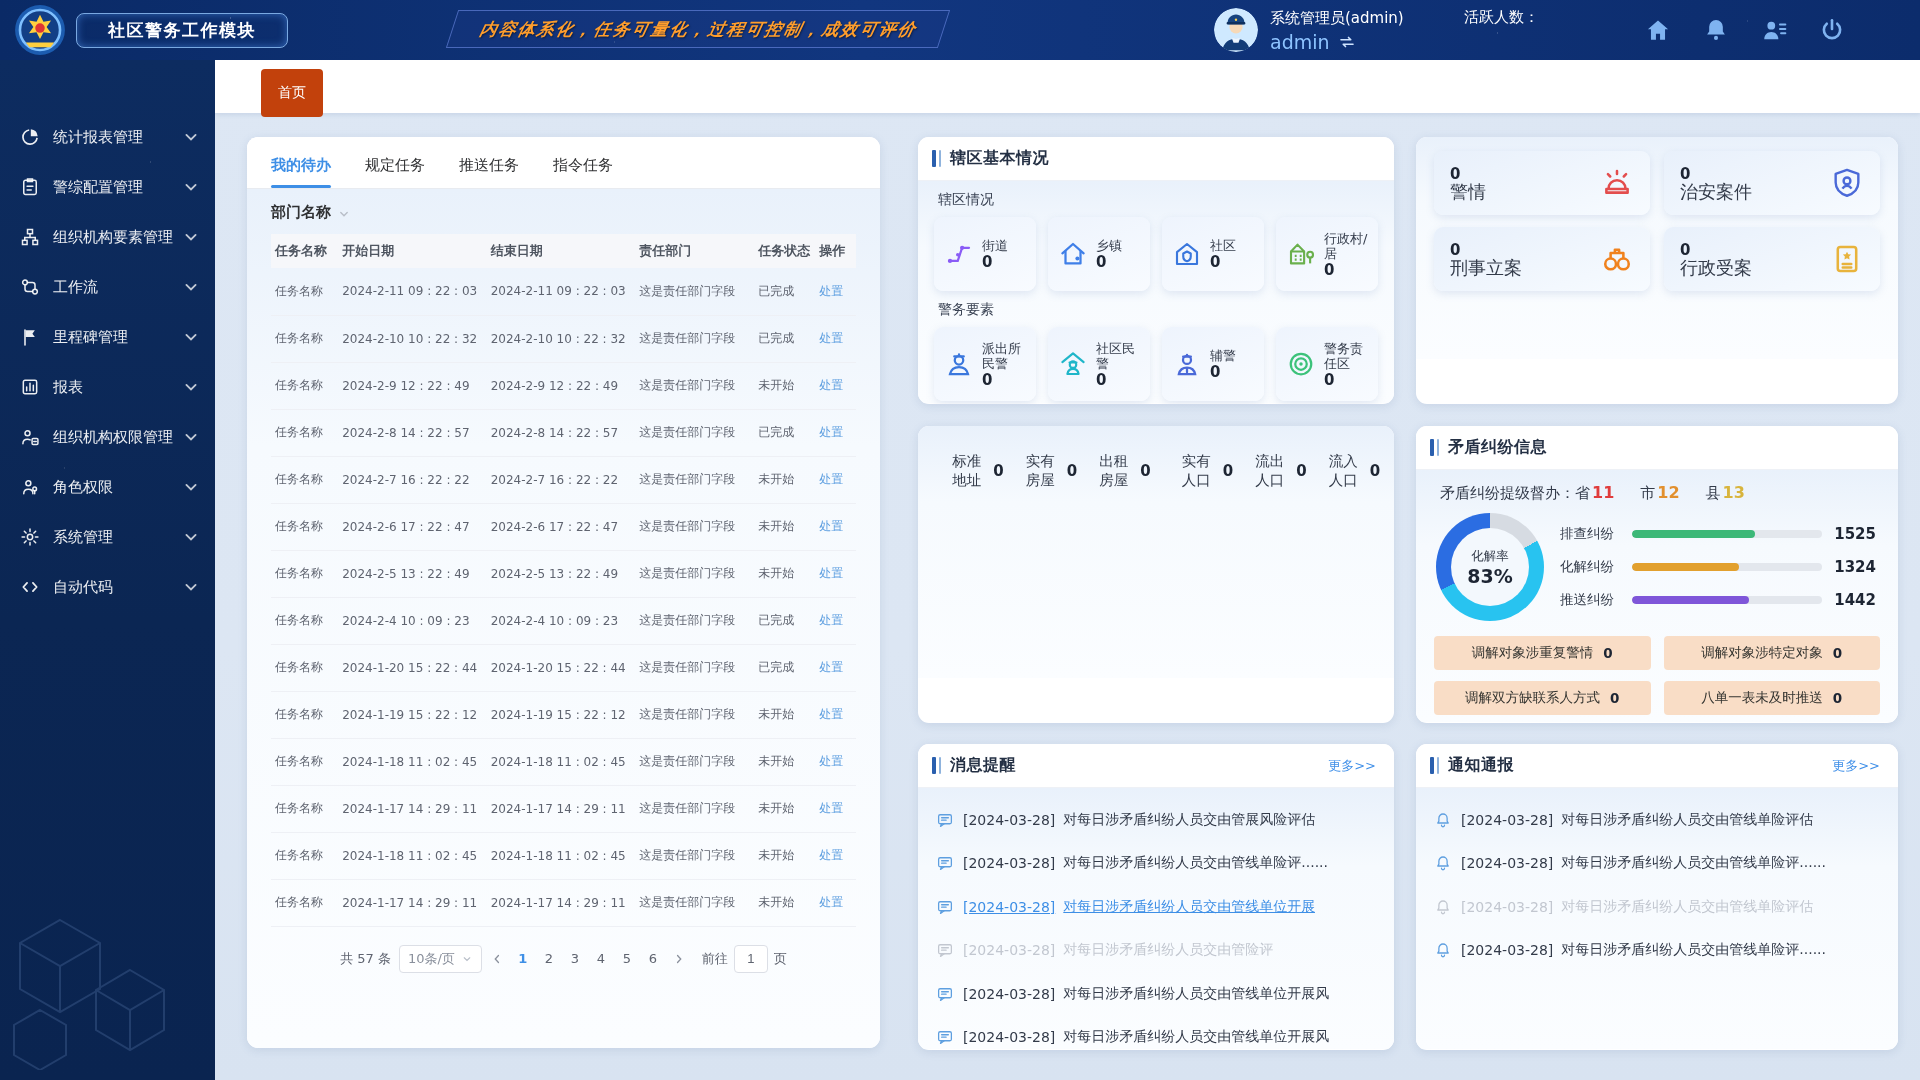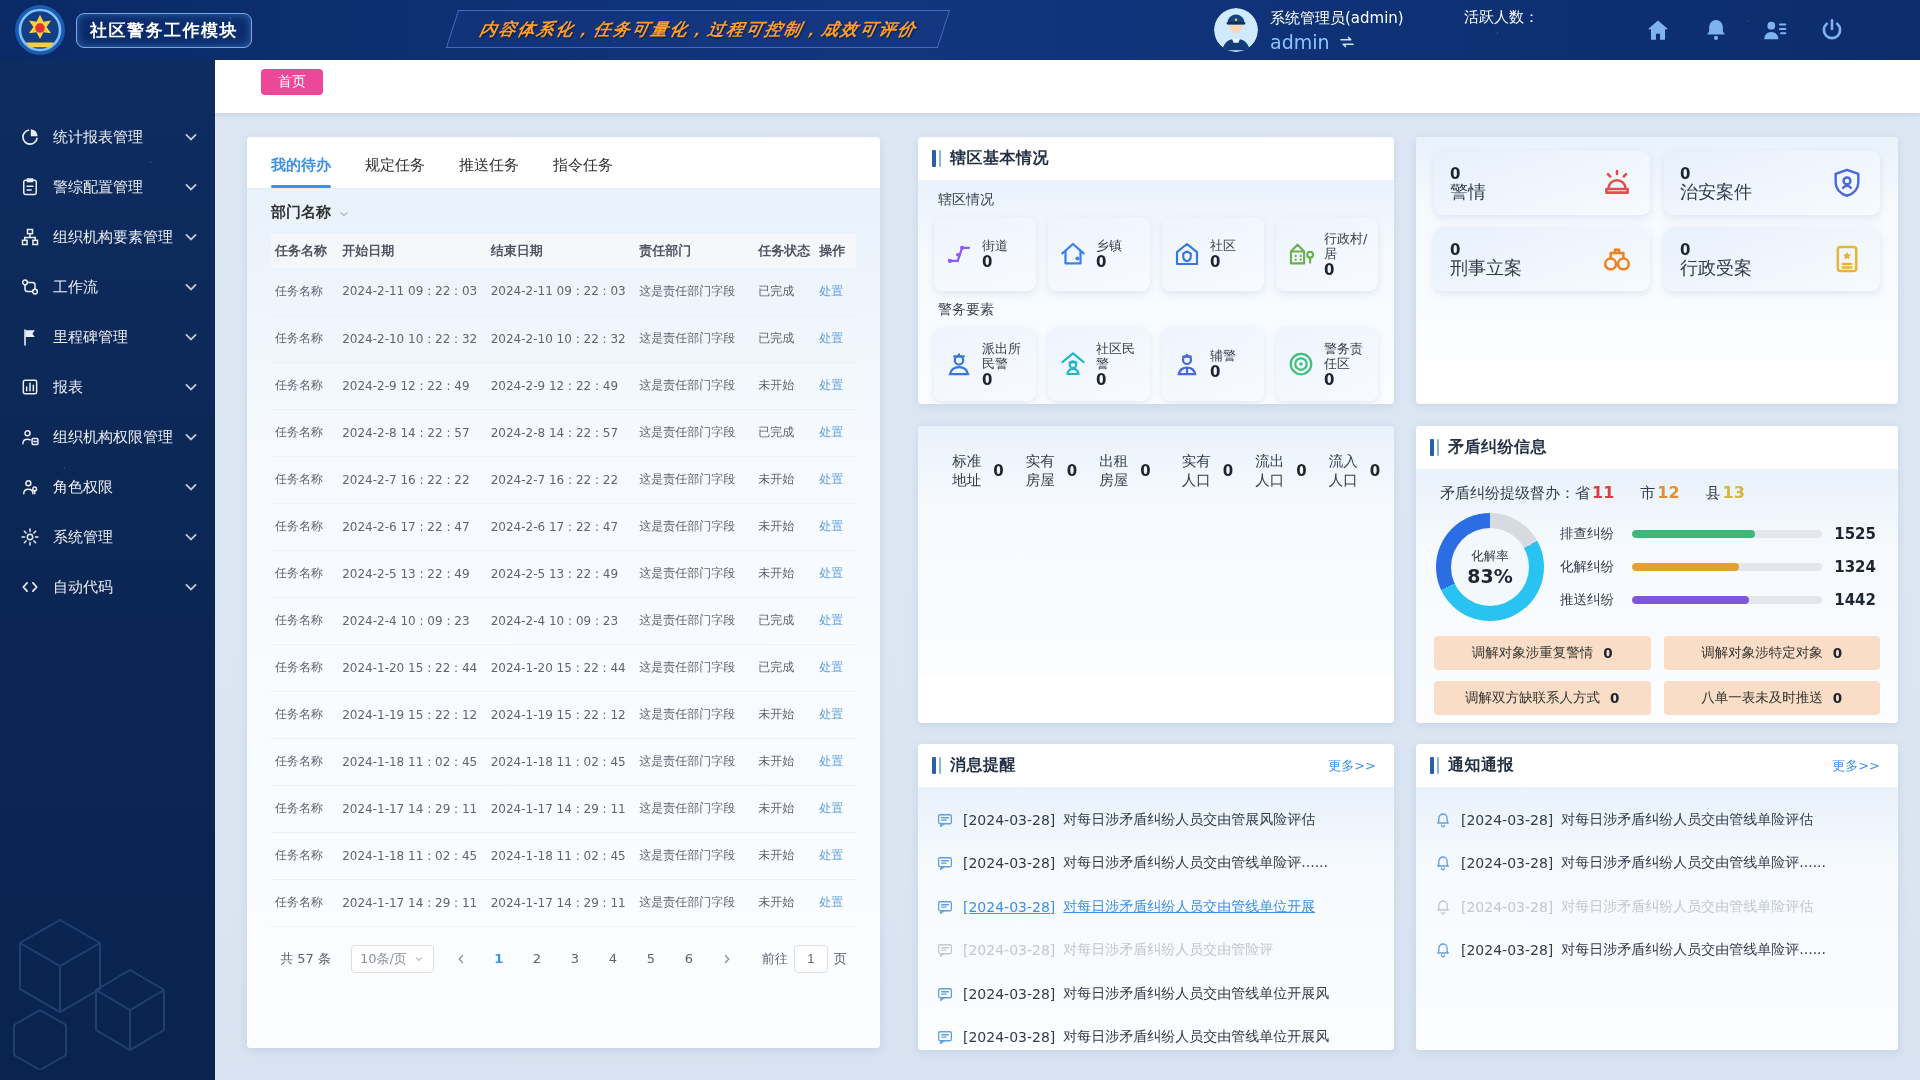--- a/index.html
+++ b/index.html
@@ -12,21 +12,21 @@
   .header { position:absolute; left:0; top:0; width:1920px; height:60px; z-index:5;
     background:
       radial-gradient(1px 1px at 12% 30%,rgba(255,255,255,.8) 0,transparent 70%),
       radial-gradient(1px 1px at 32% 70%,rgba(255,255,255,.6) 0,transparent 70%),
       radial-gradient(1px 1px at 55% 25%,rgba(255,255,255,.7) 0,transparent 70%),
       radial-gradient(1px 1px at 78% 55%,rgba(255,255,255,.6) 0,transparent 70%),
       radial-gradient(1px 1px at 91% 35%,rgba(255,255,255,.7) 0,transparent 70%),
       linear-gradient(90deg,#0a2a66 0%,#11367f 45%,#0c2c6c 100%); }
   .logo { position:absolute; left:14px; top:4px; width:52px; height:52px; }
   .logo svg { width:100%; height:100%; }
-  .app-title { position:absolute; left:76px; top:13px; padding:5px 13px; color:#fff;
+  .app-title { position:absolute; left:76px; top:13px; padding:5px 31px; color:#fff;
     font-size:17px; font-weight:bold; letter-spacing:1.5px;
     border:1px solid rgba(150,200,255,.8); border-radius:8px;
     box-shadow:0 0 8px rgba(90,160,255,.5) inset; }
   .slogan { position:absolute; left:452px; top:10px; width:492px; height:38px;
     border:1px solid rgba(110,140,230,.6); transform:skewX(-18deg);
     background:rgba(30,60,140,.25); display:flex; align-items:center; justify-content:center; }
   .slogan span { transform:skewX(6deg); font-size:17px; font-weight:bold; font-style:italic;
     color:#ff9e2c; letter-spacing:2px; text-shadow:1px 1px 2px rgba(0,0,0,.5); white-space:nowrap; }
   .user-block { position:absolute; left:1214px; top:0; height:60px; display:flex; align-items:center; }
   .avatar { width:44px; height:44px; border-radius:50%; overflow:hidden; flex:0 0 auto; }
@@ -50,26 +50,26 @@
     color:rgba(255,255,255,.92); cursor:pointer; }
   .side-item .ic { width:20px; height:20px; flex:0 0 auto; }
   .side-item .ic svg { width:100%; height:100%; }
   .side-label { font-size:15px; margin-left:13px; flex:1 1 auto; white-space:nowrap; }
   .side-chev { width:14px; height:14px; color:rgba(255,255,255,.75); }
   .side-deco { position:absolute; left:0px; bottom:10px; width:200px; height:190px; opacity:.16; }
 
   
   .topbar { position:absolute; left:215px; top:60px; width:1705px; height:53px; background:#fff;
     box-shadow:0 2px 4px rgba(60,90,140,.12); }
-  .home-tab { position:absolute; left:46px; top:9px; height:26px; padding:0 17px;
-    background:#ec4899; color:#fff; font-size:14px; border:none; border-radius:4px; cursor:pointer;
+  .home-tab { position:absolute; left:46px; top:9px; height:48px; padding:0 17px;
+    background:#c2410c; color:#fff; font-size:14px; border:none; border-radius:4px; cursor:pointer;
     display:flex; align-items:center; }
 
   
-  .card { position:absolute; background:#fff; border-radius:4px;
+  .card { position:absolute; background:#fff; border-radius:11px;
     box-shadow:0 2px 10px rgba(70,100,150,.14); overflow:hidden; }
   .card-hd { height:44px; display:flex; align-items:center; padding:0 18px 0 14px;
     border-bottom:1px solid #eef1f6; background:#fff; }
   .hd-mark { width:4px; height:17px; background:#2a5fae; border-radius:1px; margin-right:3px; }
   .hd-mark2 { width:2px; height:17px; background:#8fb3dd; border-radius:1px; margin-right:9px; }
   .hd-title { font-size:16px; font-weight:bold; color:#243044; letter-spacing:.5px;text-align:right; }
   .hd-more { margin-left:auto; font-size:13px; color:#3f8fe8; cursor:pointer; }
   .card-bd { background:linear-gradient(180deg,#e9f1fb 0%,#f6fafe 30%,#fbfdff 100%); }
 
   
@@ -85,21 +85,21 @@
   .dept-chev { width:14px; height:14px; color:#b8bec8; margin-left:6px; }
   table.task { width:585px; margin:4px 24px 0; border-collapse:collapse; table-layout:fixed; }
   table.task th { background:#f6f7fa; color:#4e5archive6; }
   table.task th { background:#f6f7fa; color:#4e5560; font-size:13px; font-weight:bold;
     text-align:left; height:34px; padding:0 4px; white-space:nowrap; }
   table.task td { font-size:12px; color:#5f6470; height:47px; padding:0 4px;
     border-bottom:1px solid #eef0f5; white-space:nowrap; overflow:hidden; }
   .st-done { color:#2ebd85; }
   .st-todo { color:#d9363e; }
   .op-link { color:#5e9fe0; cursor:pointer; }
-  .pager { display:flex; align-items:center; justify-content:center; gap:16px; margin-top:18px;
+  .pager { display:flex; align-items:center; justify-content:center; gap:4px; margin-top:18px;
     font-size:13px; color:#5f6470; }
   .pg-total { margin-right:4px; }
   .pg-size { display:flex; align-items:center; gap:6px; border:1px solid #dcdfe6; border-radius:4px;
     height:28px; padding:0 8px; color:#8a909c; background:#fff; cursor:pointer; }
   .pg-size .ic { width:12px; height:12px; color:#b8bec8; }
   .pg-arrow { width:22px; height:28px; display:flex; align-items:center; justify-content:center;
     color:#8a909c; cursor:pointer; }
   .pg-arrow .ic { width:14px; height:14px; }
   .pg-num { min-width:22px; height:28px; display:flex; align-items:center; justify-content:center;
     cursor:pointer; color:#5f6470; }

